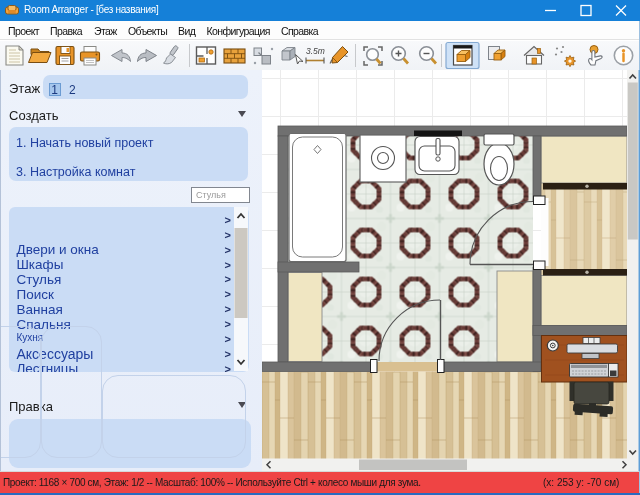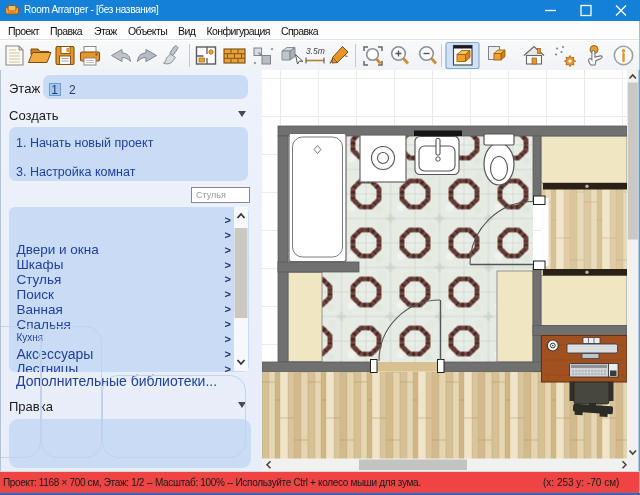--- a/index.html
+++ b/index.html
@@ -231,21 +231,20 @@
         <div class="li" style="left:7.5px;top:154.8px;font-size:13.5px">Лестницы</div>
         <div class="gt" style="left:215.5px;top:156.3px">&gt;</div>
       </div>
 
   <div class="abs" style="left:233px;top:137px;width:13.5px;height:164px;background:#f6f8fb"></div>
   <svg class="abs" style="left:233px;top:137px" width="14" height="164" viewBox="0 0 14 164">
     <rect x="0.5" y="21" width="13" height="90" fill="#ccc8c1"></rect>
     <path d="M3.5 11 L7 7 L10.5 11" fill="none" stroke="#333" stroke-width="1.8"></path>
     <path d="M3.5 153 L7 157 L10.5 153" fill="none" stroke="#333" stroke-width="1.8"></path>
   </svg>
-  <div class="li" style="left:15px;top:302.5px;font-size:14px">Дополнительные библиотеки...</div>
 
   <div class="hdr" style="left:8px;top:328.5px">Правка</div>
   <div class="tri" style="left:237px;top:332px"></div>
   <div class="pbox" style="left:8px;top:349px;width:242px;height:48.5px;border-radius:9px"></div>
   <div class="ghost" style="left:-30px;top:256px;width:70px;height:132px"></div>
   <div class="ghost" style="left:40px;top:256px;width:61px;height:132px"></div>
   <div class="ghost" style="left:101px;top:305px;width:144px;height:83px"></div>
 </div>
 
 <svg class="abs" style="left:262px;top:70px" width="378" height="401" viewBox="262 70 378 401" id="plan">

